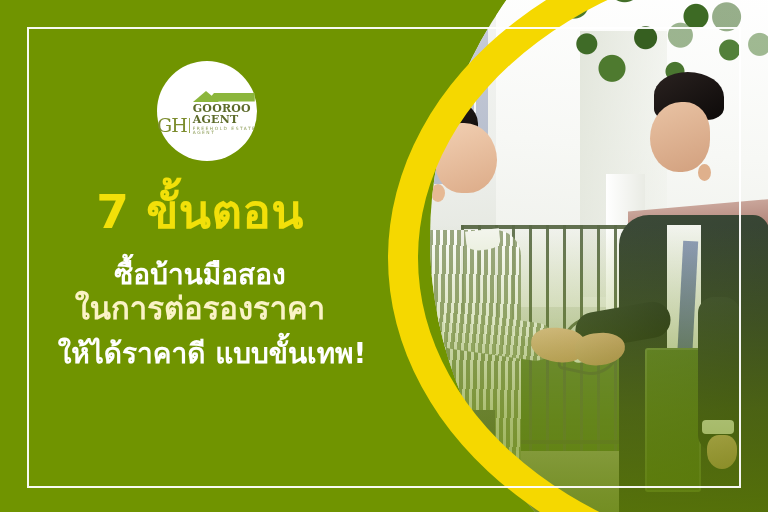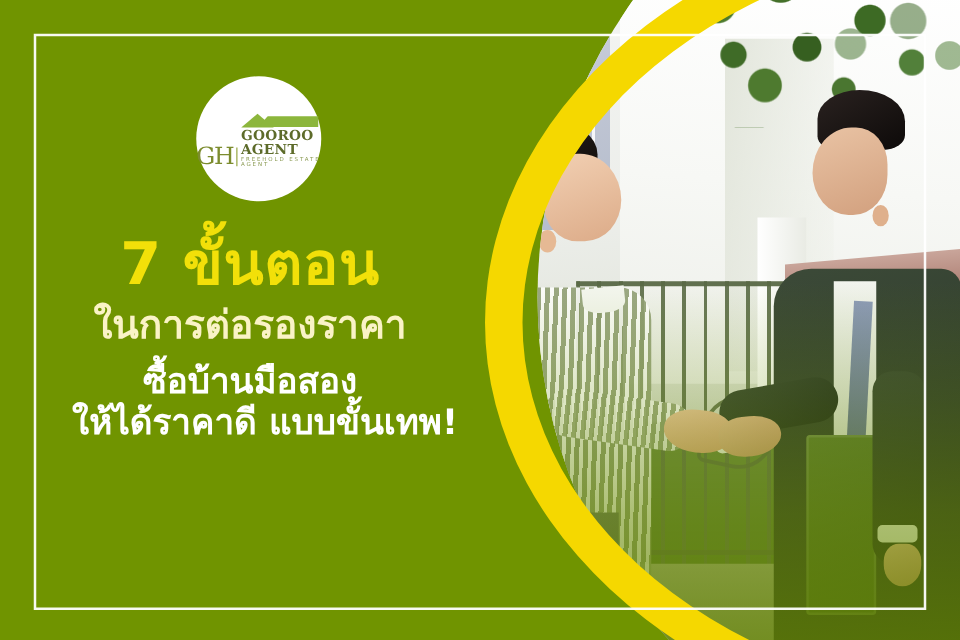--- a/index.html
+++ b/index.html
@@ -396,21 +396,21 @@
   }
   .line {
     line-height: 1.12;
     font-weight: bold;
     white-space: nowrap;
   }
   .line-1 {
     font-size: 47px;
     color: #F2E009;
     letter-spacing: .5px;
-    margin-bottom: 4px;
+    margin-bottom: 20px;
   }
   .line-2 {
     font-size: 31px;
     color: #FAF3C6;
     margin-bottom: 12px;
   }
   .line-3 {
     font-size: 28px;
     color: #FFFFFF;
     margin-bottom: 1px;
@@ -488,20 +488,20 @@
             <span class="r2"></span>
         </div>
         <div class="logo-name">GOOROO AGENT</div>
         <div class="logo-tag">FREEHOLD  ESTATE  AGENT</div>
       </div>
     </div>
   </div>
 
   <div class="copy">
     <div class="line line-1">7 ขั้นตอน</div>
+    <div class="line line-3">ซื้อบ้านมือสอง</div>
     <div class="line line-2">ในการต่อรองราคา</div>
-    <div class="line line-3">ซื้อบ้านมือสอง</div>
     <div class="line line-4">ให้ได้ราคาดี แบบขั้นเทพ!</div>
   </div>
 
   <div class="frame"></div>
 
 </div>
 
 </body></html>

